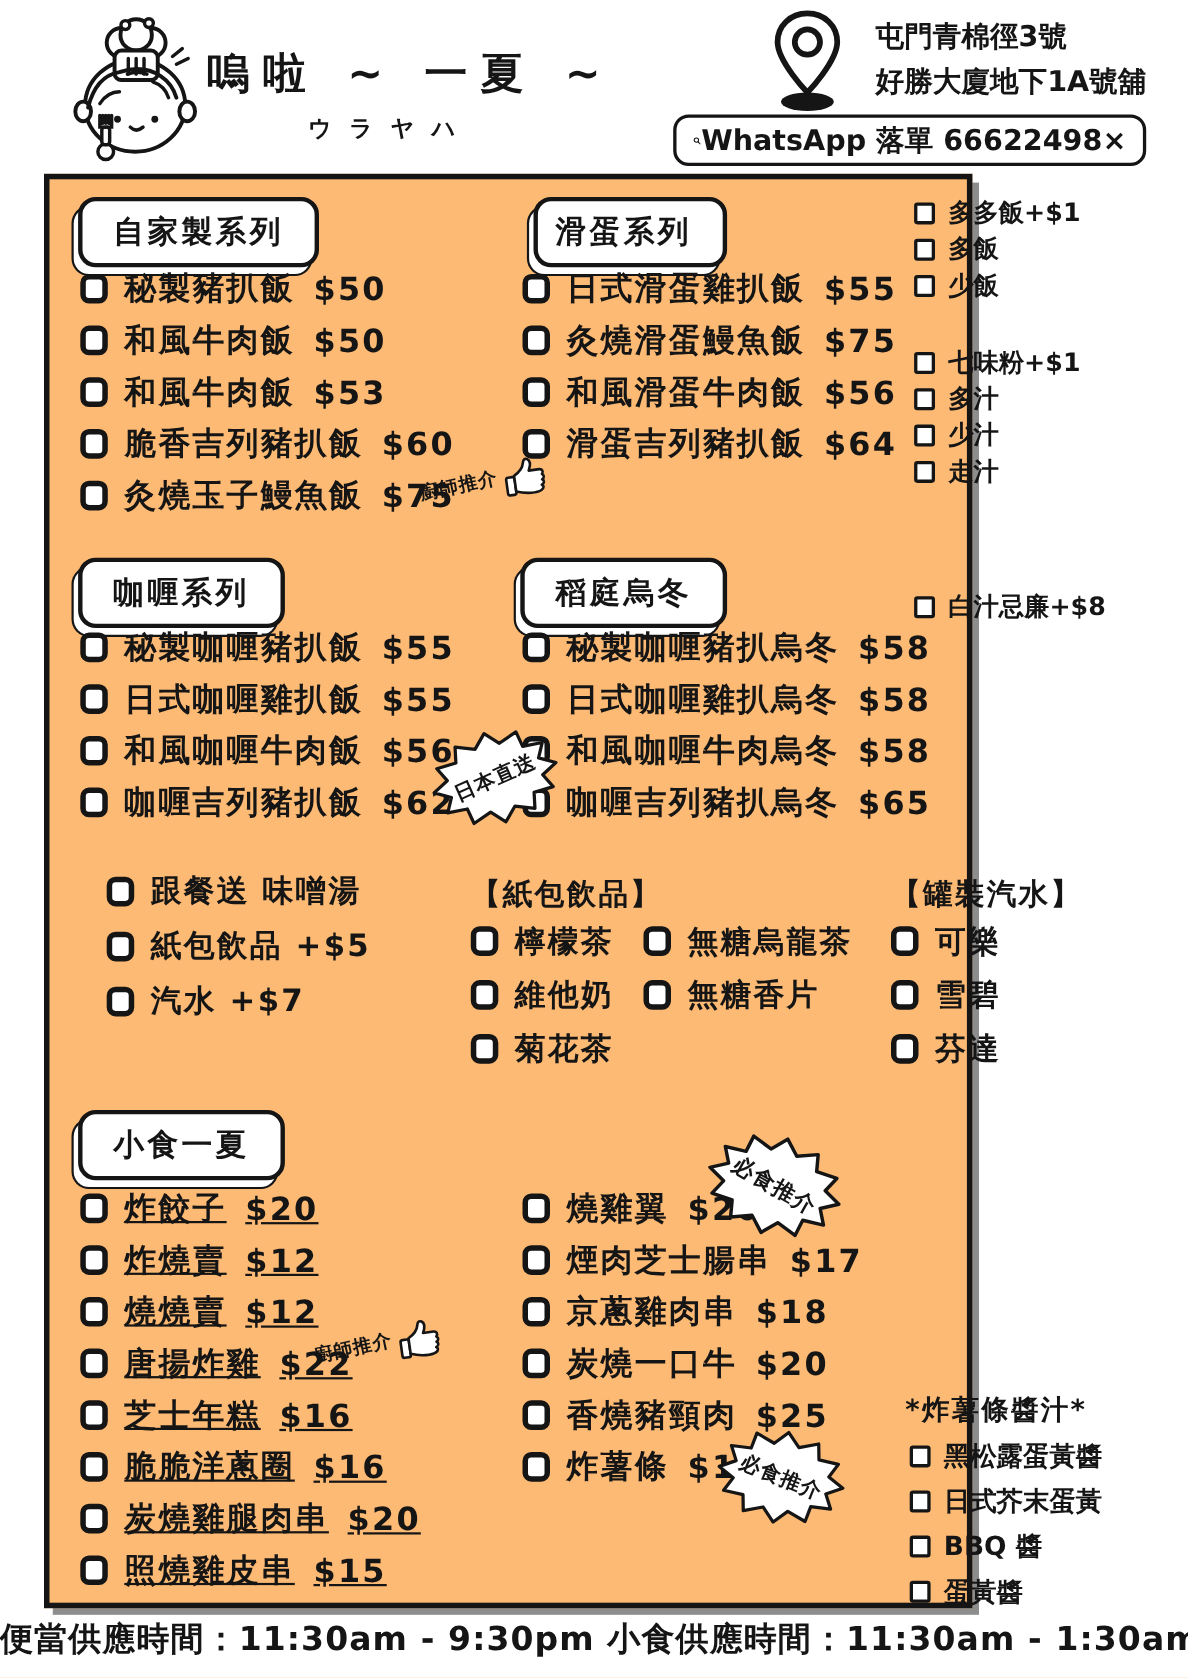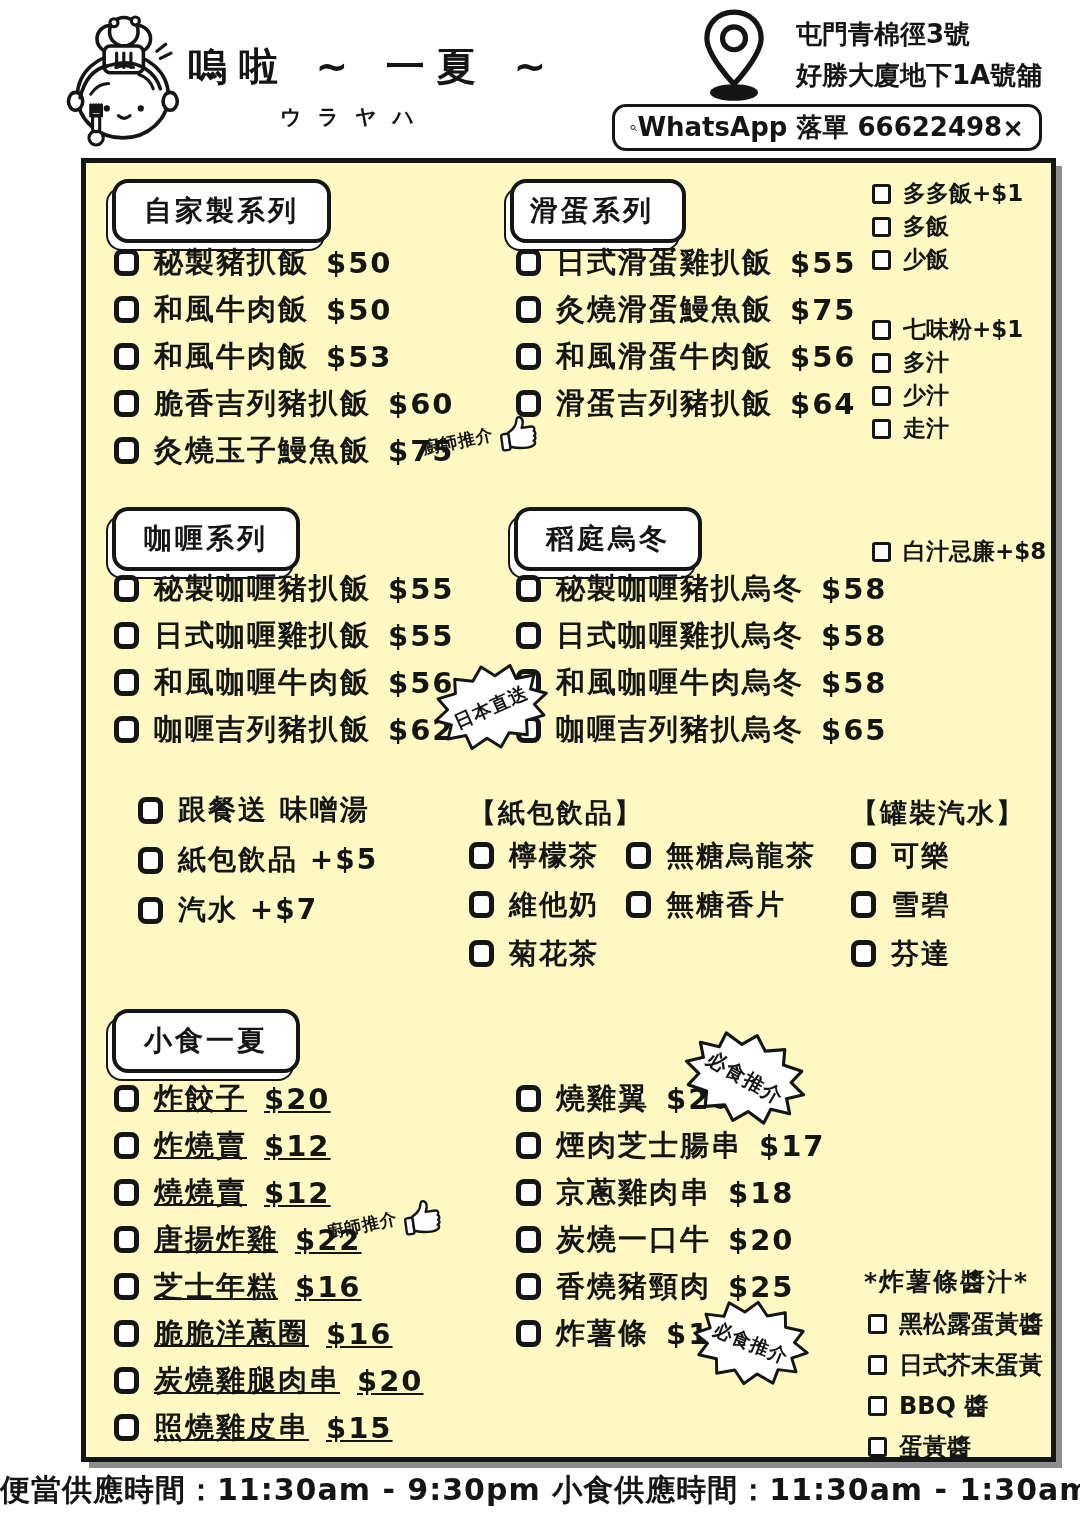--- a/index.html
+++ b/index.html
@@ -10,21 +10,21 @@
   
   .logo { position:absolute; left:64px; top:10px; width:116px; height:138px; }
   .title { position:absolute; left:188px; top:40px; font-size:39px; letter-spacing:12px; white-space:nowrap; }
   .subtitle { position:absolute; left:280px; top:103px; font-size:21px; letter-spacing:16px; white-space:nowrap; }
   .pin { position:absolute; left:700px; top:8px; width:68px; height:96px; }
   .addr { position:absolute; left:796px; top:14px; font-size:26px; line-height:41px; white-space:nowrap; }
   .wabar { position:absolute; left:612px; top:104px; width:430px; height:47px; border:3.5px solid #151515; border-radius:14px; background:#fff; display:flex; align-items:center; padding:0 15px; font-size:26px; white-space:nowrap; }
   .wabar .x { margin-left:auto; font-size:26px; font-weight:700; line-height:1; }
 
   
-  .menu-box { position:absolute; left:40px; top:158px; width:975px; height:1304px; border:5px solid #151515; background:#fef9c3; box-shadow:7px 7px 0 -1px #8d8d8d;margin-left:41px; }
+  .menu-box { position:absolute; left:40px; top:158px; width:844px; height:1304px; border:5px solid #151515; background:#fdba74; box-shadow:7px 7px 0 -1px #8d8d8d; }
 
   .sec { position:absolute; background:#fff; border:4px solid #151515; border-radius:16px; padding:9px 28px; font-size:28px; letter-spacing:3px; white-space:nowrap; box-shadow:-6px 8px 0 -2px #ffffff, -6px 8px 0 0 #151515; }
 
   .list { position:absolute; display:flex; flex-direction:column; }
   .row { display:flex; align-items:center; white-space:nowrap; }
   .hand .row { height:47px; font-size:29px; letter-spacing:2px; gap:15px; }
   .hand .pr { margin-left:2px; }
   .mid .row { height:50px; font-size:28px; letter-spacing:2px; gap:15px; }
   .drk .row { height:49px; font-size:28px; letter-spacing:2px; gap:15px; }
   .opt .row { height:33px; font-size:23px; gap:12px; }
@@ -92,21 +92,21 @@
       <circle cx="10" cy="10" r="6.5" fill="none" stroke="#151515" stroke-width="3"></circle>
       <path class="ln" stroke-width="3" d="M15 15 L21 21"></path>
     </svg>
     <span>WhatsApp 落單 66622498</span>
     <span class="x">×</span>
   </div>
 
   <div class="menu-box">
 
     <div class="sec" style="left:26px; top:16px;"><span>自家製系列</span></div>
-    <div class="sec" style="left:424px; top:16px;padding-left:16px;"><span>滑蛋系列</span></div>
+    <div class="sec" style="left:440px; top:16px;padding-left:16px;"><span>滑蛋系列</span></div>
     <div class="sec" style="left:26px; top:344px;"><span>咖喱系列</span></div>
     <div class="sec" style="left:428px; top:344px;"><span>稻庭烏冬</span></div>
     <div class="sec" style="left:26px; top:846px;"><span>小食一夏</span></div>
 
     <div class="list hand" style="left:28px; top:76px;">
 
         <div class="row">
           <span class="cb"></span>
           <span class="nm">秘製豬扒飯</span>
           <span class="pr">$50</span>

